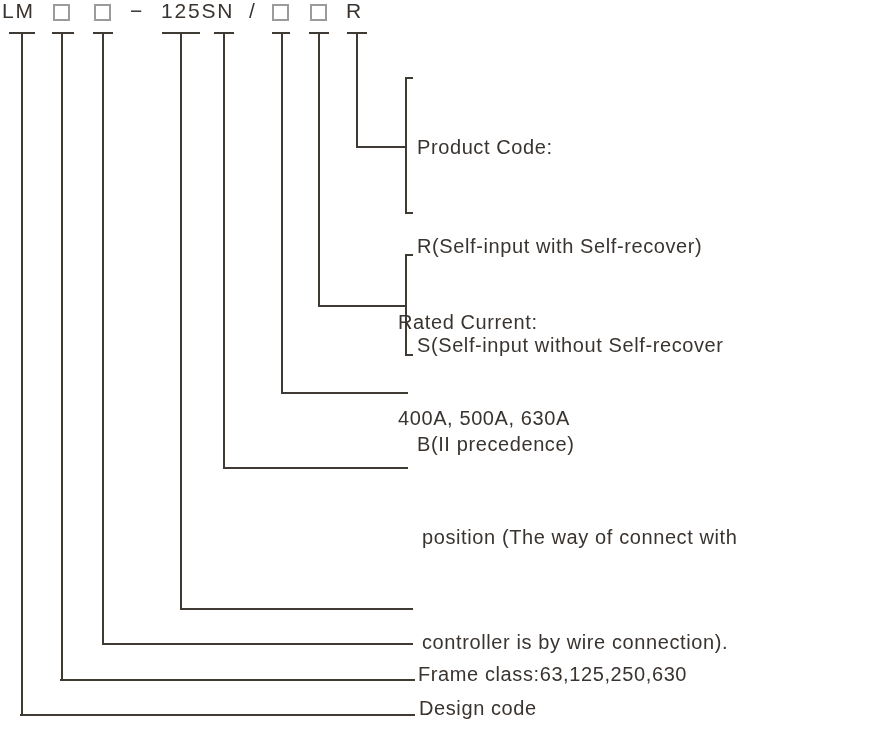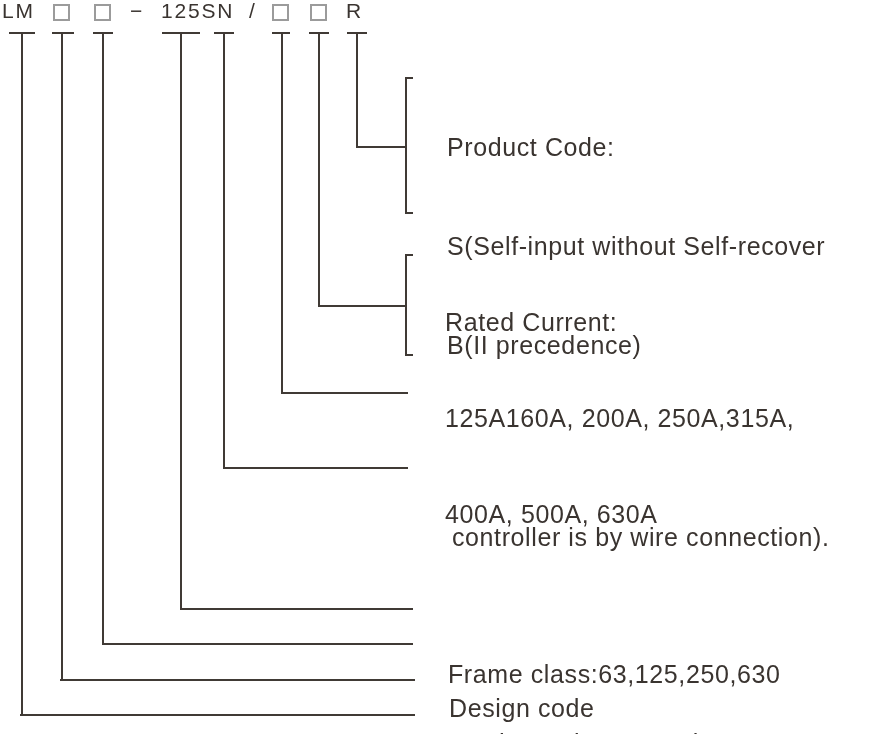--- a/index.html
+++ b/index.html
@@ -27,22 +27,22 @@
     width:13px;height:13px;
     border:2px solid var(--box);
     background:var(--bg);
   }
   
   .h{position:absolute;height:2px;background:var(--line);}
   .v{position:absolute;width:2px;background:var(--line);}
   
   .txt{
     position:absolute;
-    font-size:25px;letter-spacing:0.6px;
-    color:var(--text);white-space:pre;margin-left:30px;
+    font-size:20px;letter-spacing:0.6px;
+    color:var(--text);white-space:pre;
   }
   .txt .ln{display:block;}
 </style>
 </head>
 <body>
 
 <div class="canvas">
 
   <span class="code-el" style="left:2px">LM</span>
   <span class="box" style="left:53px"></span>
@@ -84,32 +84,33 @@
   <div class="v" style="left:405px;top:77px;height:137px"></div>
   <div class="h" style="top:77px;left:405px;width:8px"></div>
   <div class="h" style="top:212px;left:405px;width:8px"></div>
 
   <div class="v" style="left:405px;top:254px;height:102px"></div>
   <div class="h" style="top:254px;left:405px;width:8px"></div>
   <div class="h" style="top:354px;left:405px;width:8px"></div>
 
   <div class="txt" style="left:417px;top:65px;line-height:33px">
     <span class="ln">Product Code:</span>
+    <span class="ln">R(Self-input with Self-recover)</span>
     <span class="ln">S(Self-input without Self-recover</span>
     <span class="ln">B(II precedence)</span>
   </div>
 
-  <div class="txt" style="left:415px;top:242px;line-height:32px">
+  <div class="txt" style="left:398px;top:242px;line-height:32px">
     <span class="ln">Rated Current:</span>
-    <span class="ln">125A160A, 200A, 250A,315A,</span>
     <span class="ln">400A, 500A, 630A</span>
   </div>
 
 
   <div class="txt" style="left:422px;top:450px;line-height:35px">
+    <span class="ln">position (The way of connect with</span>
     <span class="ln">controller is by wire connection).</span>
   </div>
 
   <div class="txt" style="left:418px;top:594px;line-height:32px">
     <span class="ln">Frame class:63,125,250,630</span>
   </div>
 
   <div class="txt" style="left:419px;top:628px;line-height:32px">
     <span class="ln">Design code</span>
   </div>

